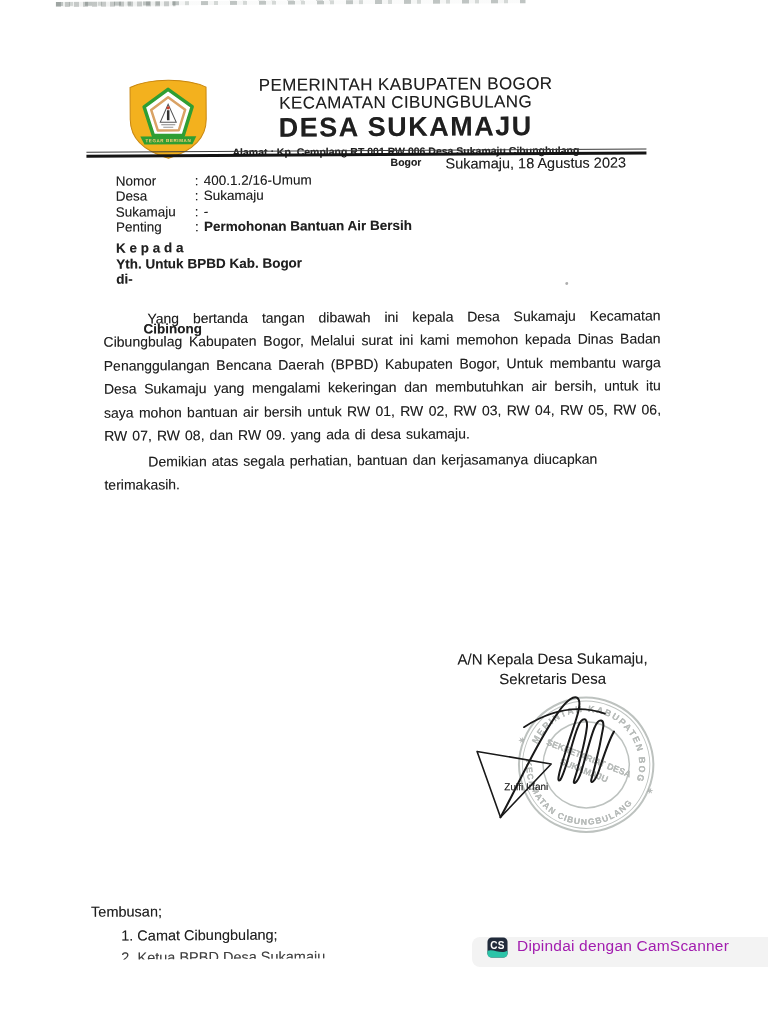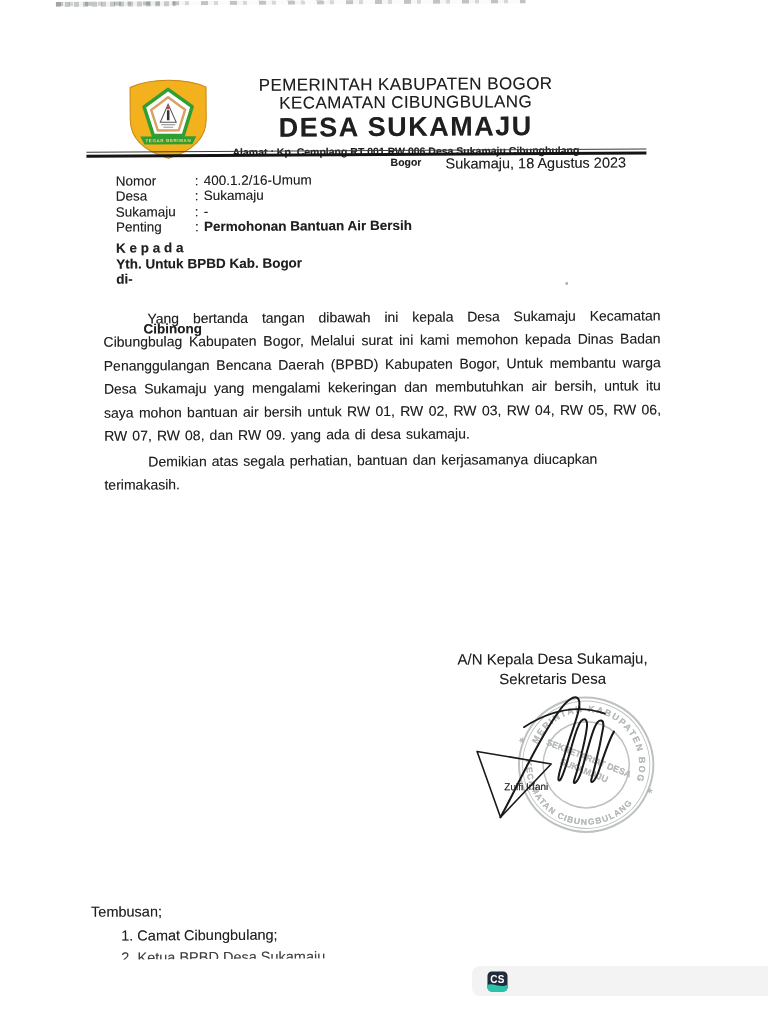--- a/index.html
+++ b/index.html
@@ -49,22 +49,22 @@
     transform:rotate(22deg);opacity:.85;z-index:1;}
   .signature-svg{position:absolute;left:460px;top:686px;width:205px;height:140px;z-index:2;}
   .sign-name{position:absolute;left:502px;top:782px;font-size:10px;z-index:3;}
 
   .tembusan{position:absolute;left:88px;top:902px;font-size:14.5px;}
   .tembusan-heading{line-height:17px;margin-bottom:5px;}
   .temb-item{padding-left:30px;line-height:21px;}
   .temb-clip{height:10px;overflow:hidden;margin-top:3px;opacity:.85;}
   .temb-clip span{display:block;line-height:17px;}
 
-  .cs-footer{position:absolute;left:472px;top:966px;width:296px;height:30px;
-    background:#f3f3f3;border-radius:8px 0 0 8px;display:flex;align-items:center;
+  .cs-footer{position:absolute;left:472px;top:937px;width:296px;height:30px;
+    background:#f3f3f3;border-radius:8px 0 0 8px;display:flex;align-items:flex-start;
     gap:9px;padding-left:15px;box-sizing:border-box;
     color:#a21caf;font-size:15.5px;letter-spacing:.2px;z-index:5;}
   .cs-icon{width:21px;height:21px;flex:0 0 auto;}
 </style>
 </head>
 <body>
 
 <div class="letter">
 
   <div class="top-noise"></div>
@@ -176,13 +176,14 @@
   </div>
 
 </div>
 
 <div class="cs-footer">
   <svg class="cs-icon" viewBox="0 0 22 22">
     <rect x="0.5" y="0.5" width="21" height="21" rx="4.5" fill="#212b3b"></rect>
     <path d="M0.5,14.5 C7,12 14,18.5 21.5,14.5 L21.5,17 Q21.5,21.5 17,21.5 L5,21.5 Q0.5,21.5 0.5,17 Z" fill="#2bc4a8"></path>
     <text x="11" y="13" font-size="10.5" font-weight="700" fill="#ffffff" text-anchor="middle" font-family="Liberation Sans, sans-serif">CS</text>
   </svg>
+  <span>Dipindai dengan CamScanner</span>
 </div>
 
 </body></html>

